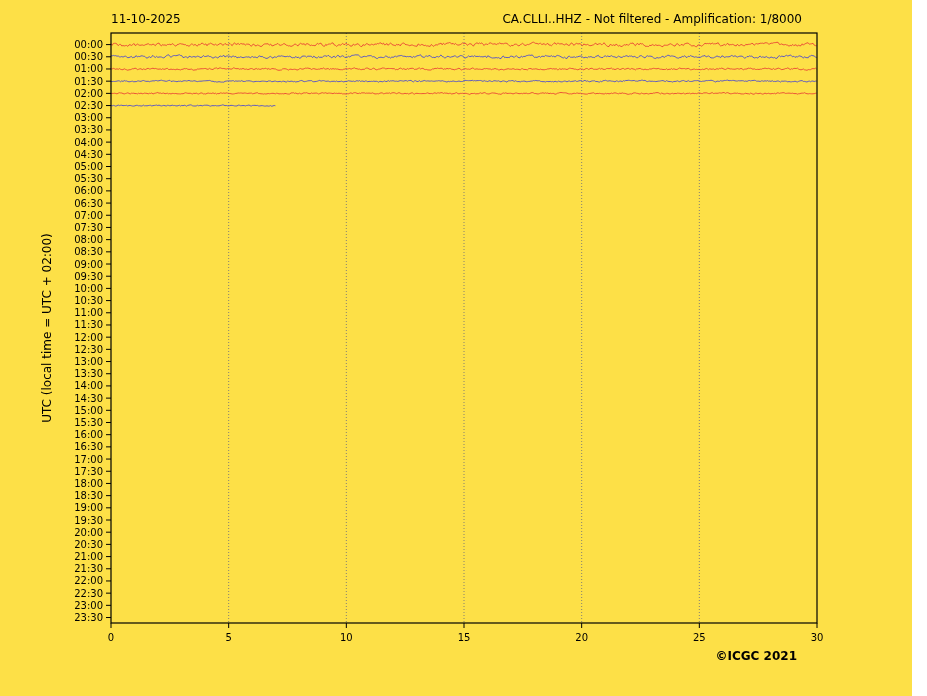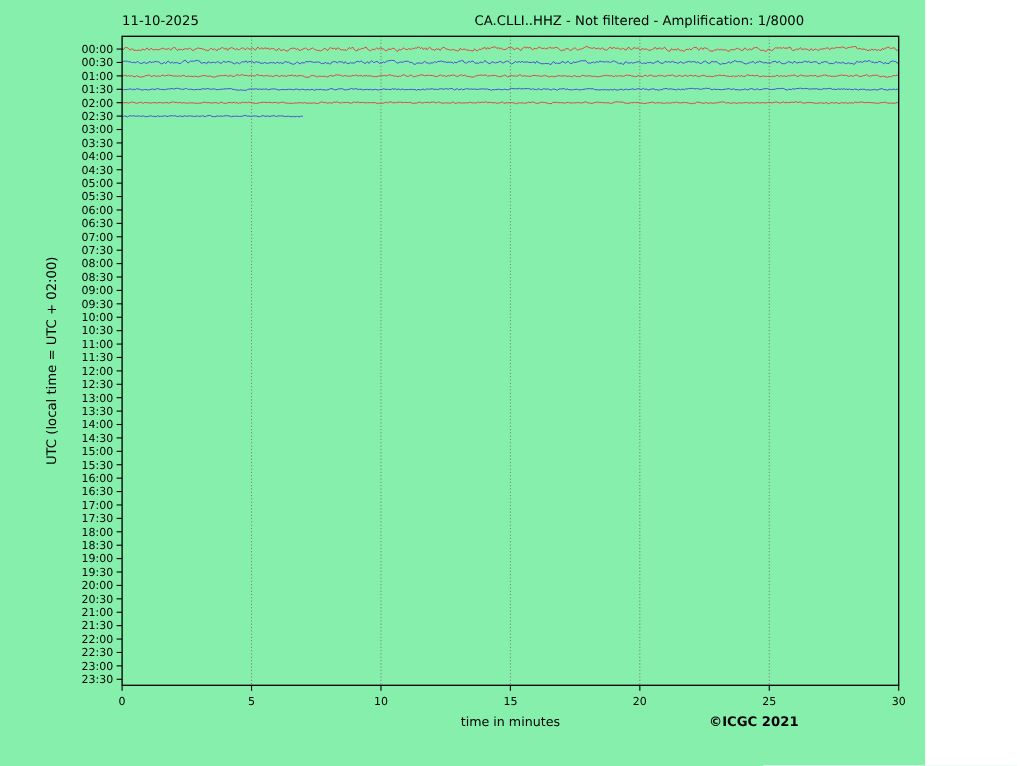--- a/index.html
+++ b/index.html
@@ -1,20 +1,20 @@
 <!DOCTYPE html>
 <html><head>
 <meta charset="utf-8">
 <style>
   html, body { margin: 0; padding: 0; background: #ffffff; }
   .fig {
     position: relative;
-    width: 841px;
+    width: 912px;
     height: 696px;
-    background: #86efac;
+    background: #fde047;
     font-family: "DejaVu Sans", "Liberation Sans", sans-serif;
     color: #000;
     overflow: hidden;
   }
   .title-left {
     position: absolute;
     left: 111px;
     top: 12px;
     font-size: 12px;
     white-space: nowrap;
@@ -187,15 +187,14 @@
       <text x="346.33333333333337" y="641" text-anchor="middle">10</text>
       <line x1="464" y1="623" x2="464" y2="628" stroke="#000" stroke-width="1"></line>
       <text x="464" y="641" text-anchor="middle">15</text>
       <line x1="581.6666666666667" y1="623" x2="581.6666666666667" y2="628" stroke="#000" stroke-width="1"></line>
       <text x="581.6666666666667" y="641" text-anchor="middle">20</text>
       <line x1="699.3333333333334" y1="623" x2="699.3333333333334" y2="628" stroke="#000" stroke-width="1"></line>
       <text x="699.3333333333334" y="641" text-anchor="middle">25</text>
       <line x1="817" y1="623" x2="817" y2="628" stroke="#000" stroke-width="1"></line>
       <text x="817" y="641" text-anchor="middle">30</text>
     </svg>
-  <div class="xlabel">time in minutes</div>
   <div class="attribution">©ICGC 2021</div>
 </div>
 
 </body></html>

